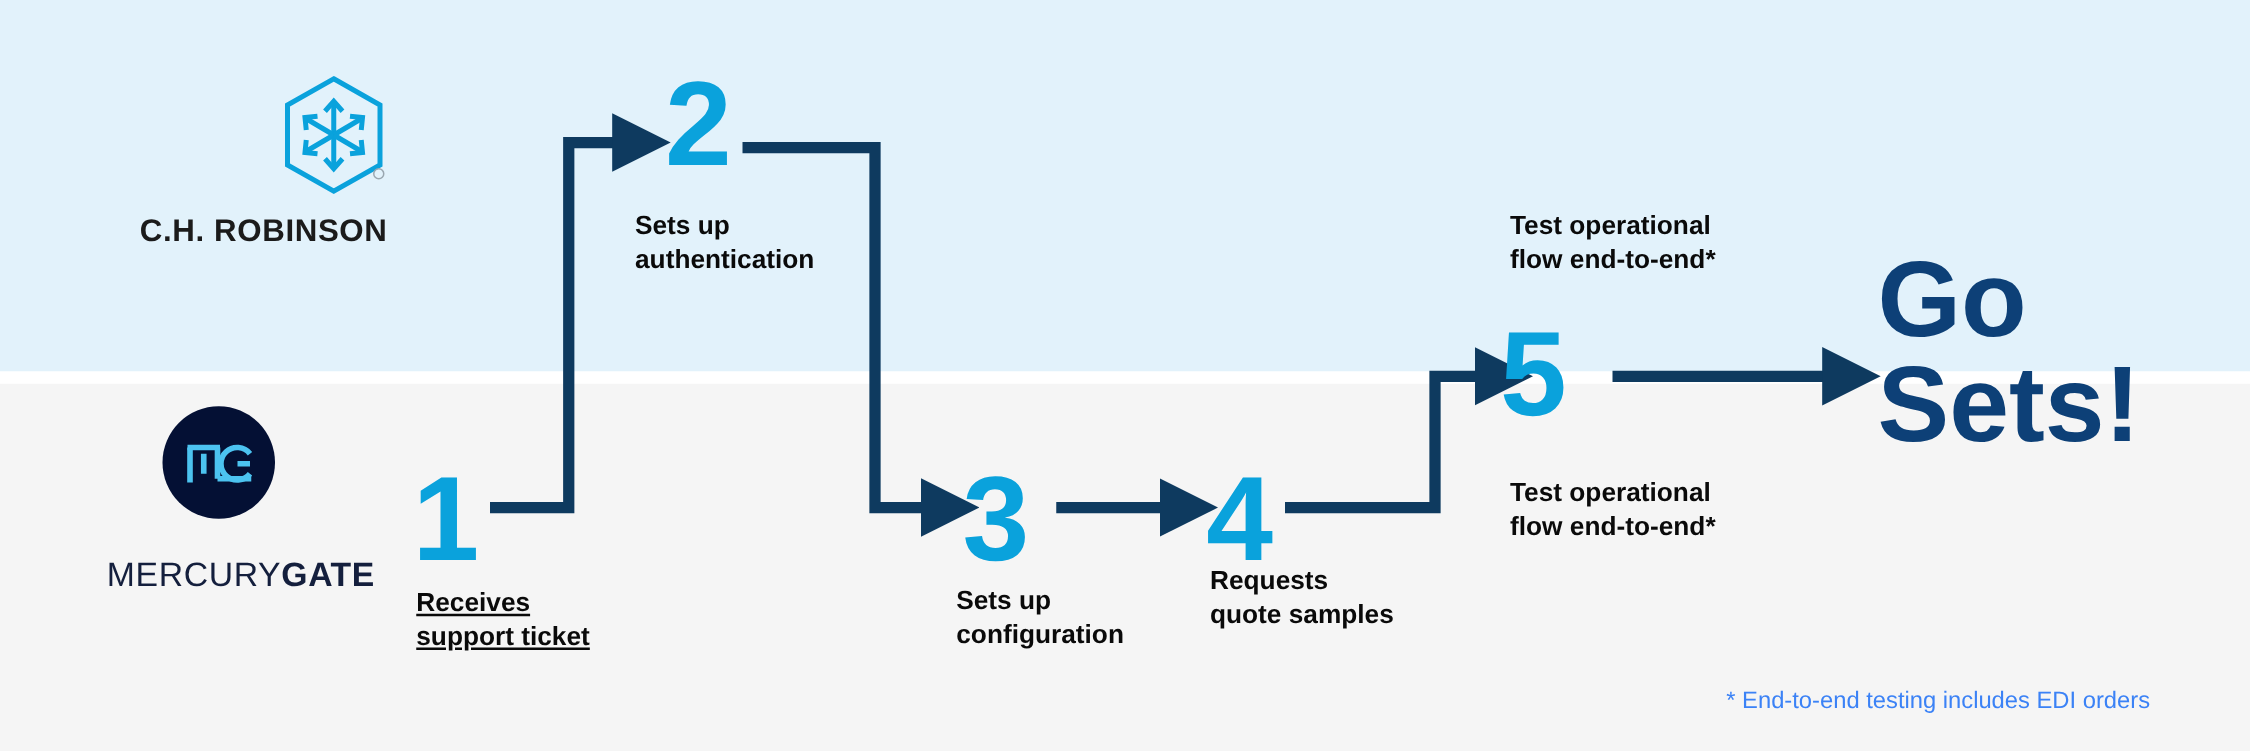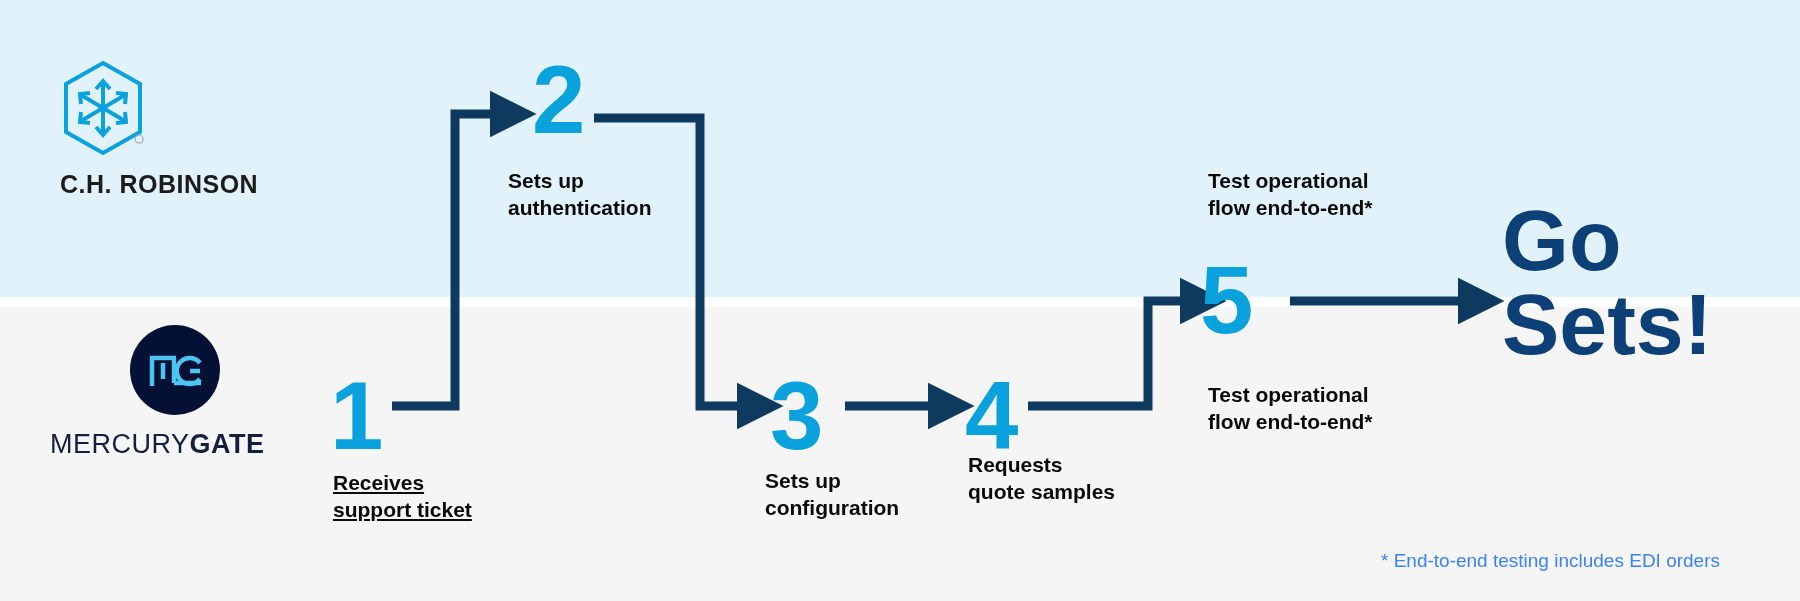--- a/index.html
+++ b/index.html
@@ -39,21 +39,21 @@
     left: 0;
     top: 0;
     width: 1800px;
     height: 601px;
     pointer-events: none;
   }
 
   
   .logo-block {
     position: absolute;
-    text-align: left;
+    text-align: right;
   }
   #chr-logo { left: 60px; top: 60px; width: 250px; }
   #mg-logo  { left: 50px; top: 325px; width: 250px; }
 
   .chr-wordmark {
     margin-top: 10px;
     font-size: 25px;
     font-weight: bold;
     letter-spacing: 0.5px;
     color: #1b1b1b;
@@ -61,21 +61,21 @@
   }
   .mg-circle {
     width: 90px;
     height: 90px;
     border-radius: 50%;
     background: #041034;
     margin: 0 auto;
     position: relative;
   }
   .mg-wordmark {
-    margin-top: 14px;
+    margin-top: 30px;
     font-size: 27px;
     color: #141f3d;
     letter-spacing: 0.5px;
     white-space: nowrap;
   }
   .mg-light { font-weight: 300; }
   .mg-bold  { font-weight: bold; }
 
   
   .step-num {

